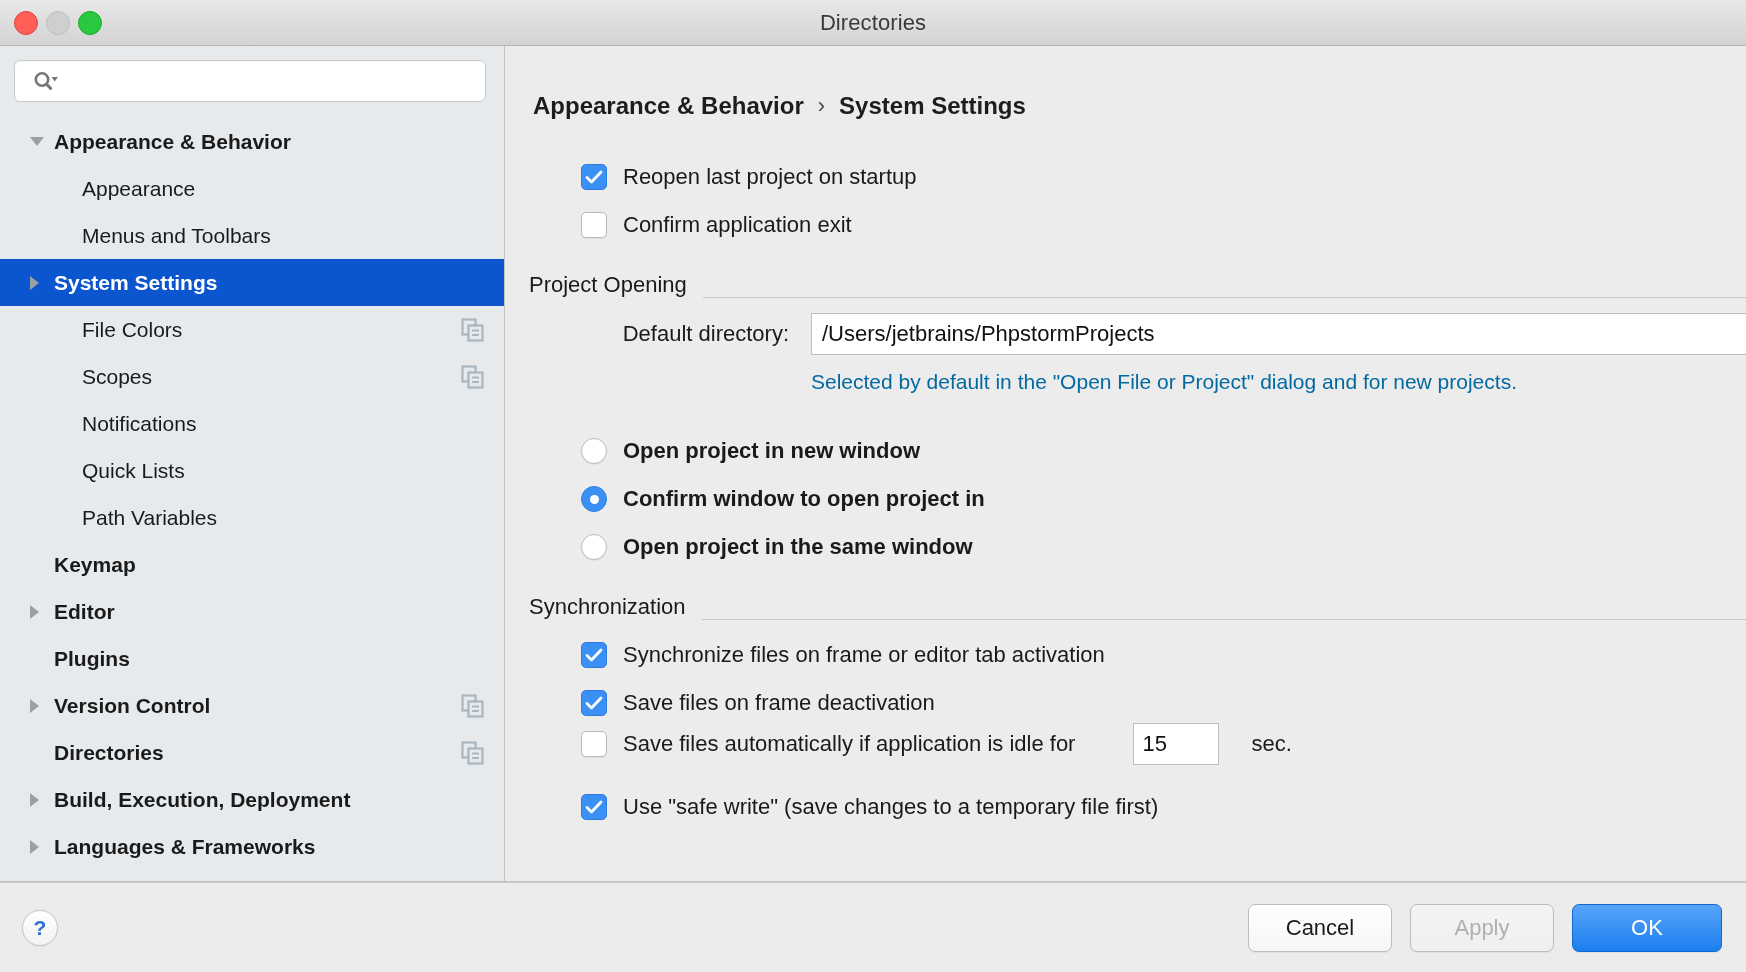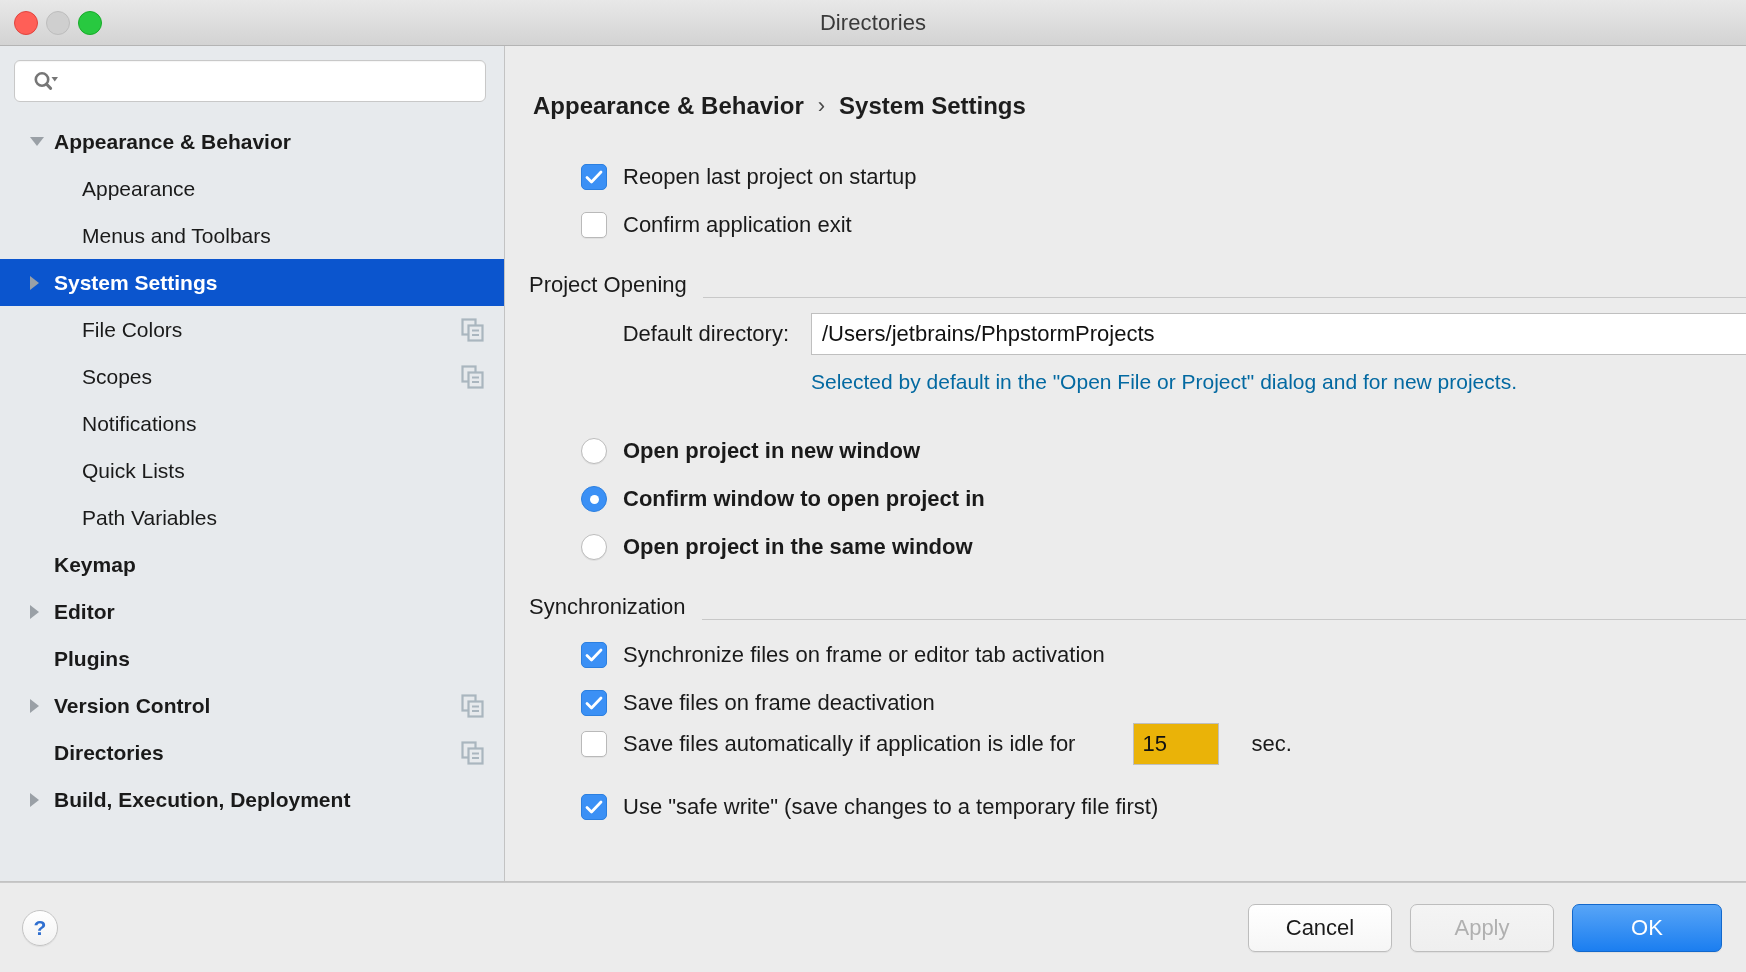--- a/index.html
+++ b/index.html
@@ -204,21 +204,21 @@
     margin-top: 12px;
     white-space: nowrap;
     overflow: hidden;
   }
 
   .radios { margin-top: 22px; font-weight: bold; }
 
   .spinner-row { display: flex; align-items: center; height: 56px; padding-left: 76px; }
   .num-input {
     width: 86px; height: 42px;
-    background: #eab308; border: 1px solid #bfbfbf;
+    background: #ffffff; border: 1px solid #bfbfbf;
     font-family: "Liberation Sans", sans-serif;
     font-size: 22px; color: #111;
     padding: 12px 8px; outline: none;
     margin-left: 58px;
   }
   .sec-label { font-size: 22px; color: #1a1a1a; margin-left: 32px; }
 
   
   .footer {
     flex: 0 0 90px;
@@ -399,20 +399,26 @@
           </span>
         </div>
 
         <div class="tree-row bold">
           <span class="twisty">
               <span class="arrow-r"></span>
             </span>
           <span class="tree-label">Build, Execution, Deployment</span>
         </div>
 
+        <div class="tree-row bold">
+          <span class="twisty">
+              <span class="arrow-r"></span>
+            </span>
+          <span class="tree-label">Languages &amp; Frameworks</span>
+        </div>
 
       </div>
     </div>
 
     <div class="content">
 
       <div class="breadcrumb">
         <span>Appearance &amp; Behavior</span>
         <span class="crumb-sep">›</span>
         <span>System Settings</span>

